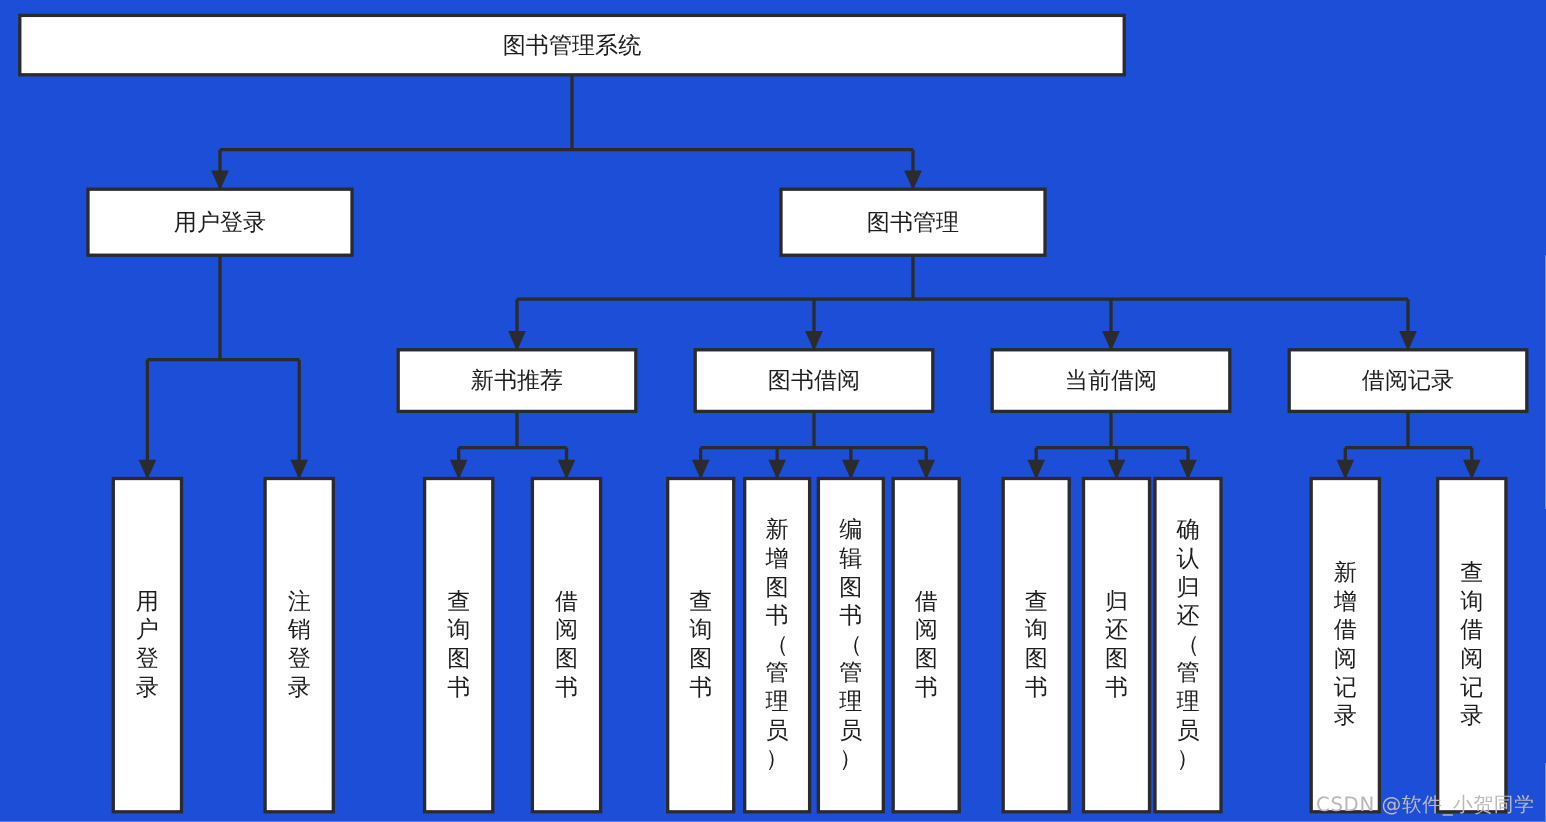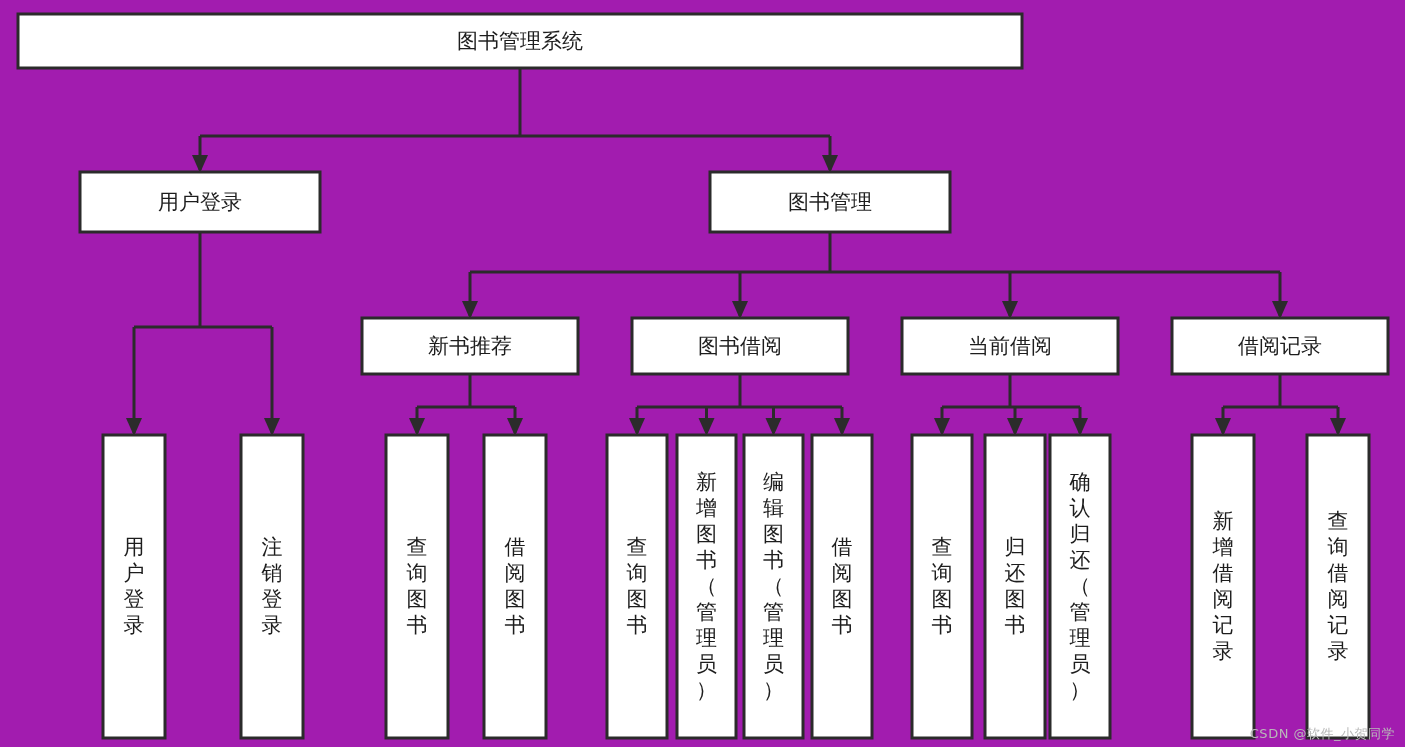--- a/index.html
+++ b/index.html
@@ -11,21 +11,21 @@
   body {
     width: 1405px;
     height: 747px;
     overflow: hidden;
     font-family: "DejaVu Sans", "Liberation Sans", sans-serif;
   }
   #diagram-root {
     position: relative;
     width: 1405px;
     height: 747px;
-    background: #a21caf;
+    background: #1d4ed8;
   }
   svg#diagram-svg {
     position: absolute;
     left: 0;
     top: 0;
     width: 1405px;
     height: 747px;
     display: block;
   }
   .node-box {
@@ -54,21 +54,21 @@
     font-family: "DejaVu Sans", "Liberation Sans", sans-serif;
     font-size: 21px;
     fill: #1d1d1d;
     text-anchor: middle;
   }
   .watermark {
     position: absolute;
     right: 10px;
     bottom: 4px;
     font-family: "DejaVu Sans", "Liberation Sans", sans-serif;
-    font-size: 13px;
+    font-size: 18px;
     color: #b9b9b9;
     white-space: nowrap;
     letter-spacing: 0.5px;
     pointer-events: none;
   }
 </style>
 </head>
 <body>
 
 <div id="diagram-root">

